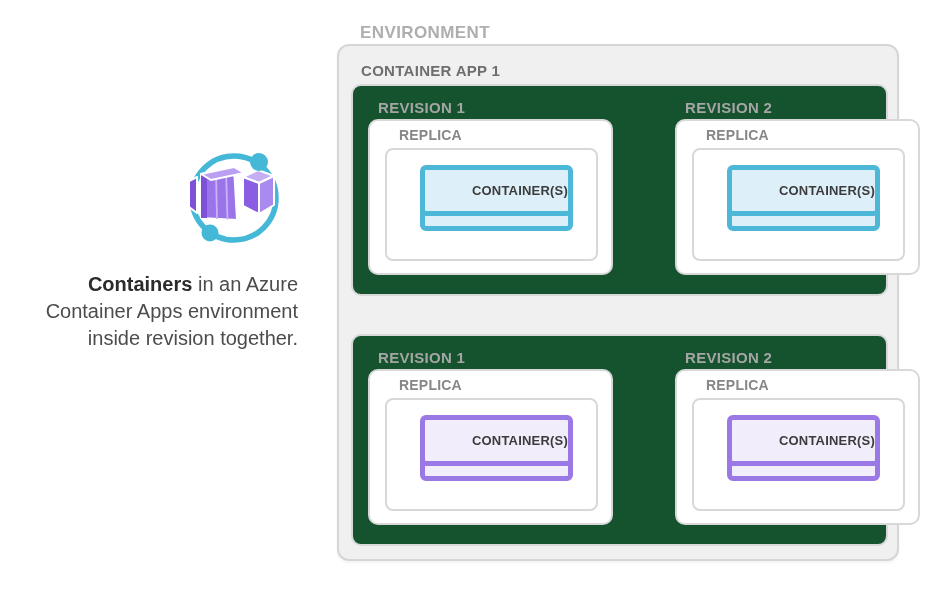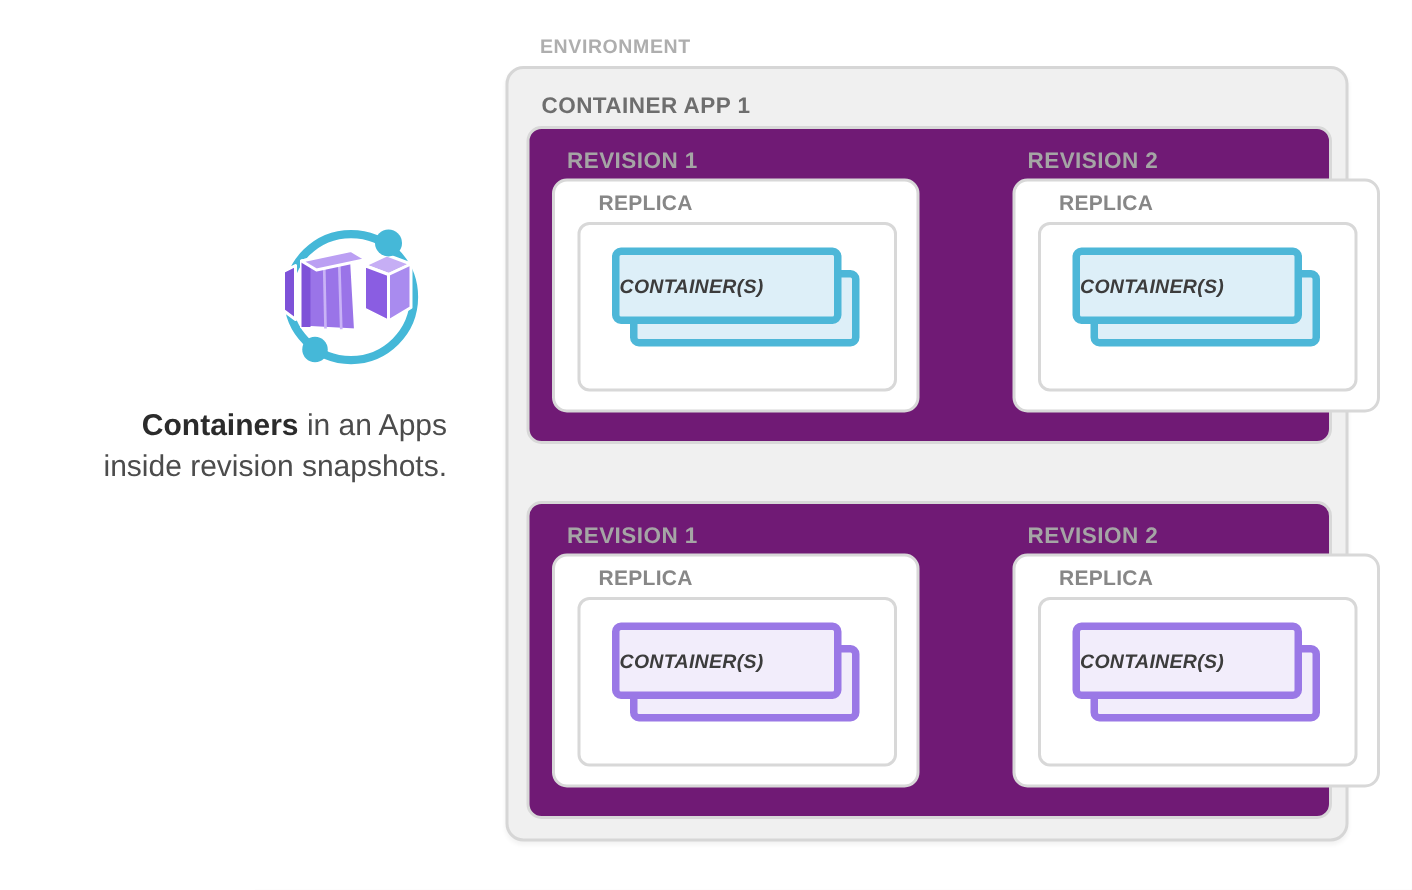--- a/index.html
+++ b/index.html
@@ -10,36 +10,36 @@
   
   .aca-icon{position:absolute;left:186px;top:147px;width:97px;height:99px;}
   .caption{
     position:absolute;left:16px;top:271px;width:282px;
     text-align:right;font-size:20px;line-height:27px;color:#4c4c4c;
   }
   .cap-bold{font-weight:700;color:#2b2b2b;margin-left:28px;}
   
   .env-label{
     position:absolute;left:360px;top:23px;
-    font-size:13px;font-weight:700;letter-spacing:.4px;color:#aeaeae;
+    font-size:17px;font-weight:700;letter-spacing:.4px;color:#aeaeae;
   }
   .env-box{
     position:absolute;left:337px;top:44px;width:562px;height:517px;
     border:2px solid #d6d6d6;border-radius:12px;box-sizing:border-box;
     box-shadow:0 2px 3px rgba(0,0,0,.05);
   }
   .app-label{
     position:absolute;left:22px;
     font-size:15px;font-weight:700;letter-spacing:.3px;color:#6e6e6e;
   }
   .label-app1{top:16px;}
   .label-app2{top:267px;}
   .app-box{
     position:absolute;left:12px;width:537px;height:212px;
-    background:#701a75;border:2px solid #d8d8d8;border-radius:10px;box-sizing:border-box;
+    background:#14532d;border:2px solid #d8d8d8;border-radius:10px;box-sizing:border-box;
   }
   .box-app1{top:38px;}
   .box-app2{top:288px;}
   
   .rev{position:absolute;top:13px;width:245px;}
   .rev1{left:15px;}
   .rev2{left:274px;padding-left:48px;}
   .rev-label{
     margin:0 0 4px 10px;height:16px;
     font-size:15px;font-weight:700;letter-spacing:.3px;color:#a5a5a5;
@@ -55,21 +55,21 @@
   .replica-box{
     position:absolute;left:15px;top:27px;width:213px;height:113px;
     border:2px solid #d8d8d8;border-radius:8px;box-sizing:border-box;
   }
   .stack{position:absolute;left:17px;top:15px;width:170px;height:67px;}
   .cbox{
     position:absolute;width:153px;height:51px;box-sizing:border-box;
     border:5px solid var(--accent);border-radius:6px;background:var(--fill);
   }
   .cback{left:16px;top:15px;}
-  .cfront{left:4px;top:0;display:flex;align-items:center;justify-content:flex-start;font-style:italic;}
+  .cfront{left:16px;top:0;display:flex;align-items:center;justify-content:flex-end;}
   .clabel{font-size:13px;font-weight:700;letter-spacing:.2px;color:#3c3c3c;}
 </style>
 </head>
 <body>
 
 <div class="stage">
 
   <div class="aca-icon" style="--icon-teal: #45b8d8; --p-light: #bb9ff3; --p-mid: #9a74e8; --p-dark: #7e52d8; --p-face: #8a5de2; --p-soft: #a98bef; --p-top: #c6aef5; --p-stripe: #c9b3f6;">
     <svg viewBox="0 0 97 99" width="97" height="99">
       <circle cx="48" cy="51" r="42" fill="none" style="stroke:var(--icon-teal)" stroke-width="5.5"></circle>
@@ -83,22 +83,23 @@
         <polygon points="57,30 72,23 88,29 73,36" style="fill:var(--p-top)"></polygon>
         <polygon points="57,30 73,36 73,67 57,59" style="fill:var(--p-face)"></polygon>
         <polygon points="73,36 88,29 88,58 73,67" style="fill:var(--p-soft)"></polygon>
       </g>
       <circle cx="73" cy="15" r="9" style="fill:var(--icon-teal)"></circle>
       <circle cx="24" cy="86" r="8.5" style="fill:var(--icon-teal)"></circle>
     </svg>
   </div>
 
   <div class="caption">
-    <div><span class="cap-bold">Containers</span><span> in an Apps</span></div>
-    <div>inside revision snapshots.</div>
+    <div><span class="cap-bold">Containers</span><span> in an Azure</span></div>
+    <div>Container Apps environment</div>
+    <div>inside revision together.</div>
   </div>
 
   <div class="env-label">ENVIRONMENT</div>
 
   <div class="env-box" style="background: rgb(240, 240, 240);">
 
     <div class="app-label label-app1">CONTAINER APP 1</div>
     <div class="app-box box-app1" style="--accent: #4db7d8; --fill: #ddeff8;">
 
       <div class="rev rev1">

